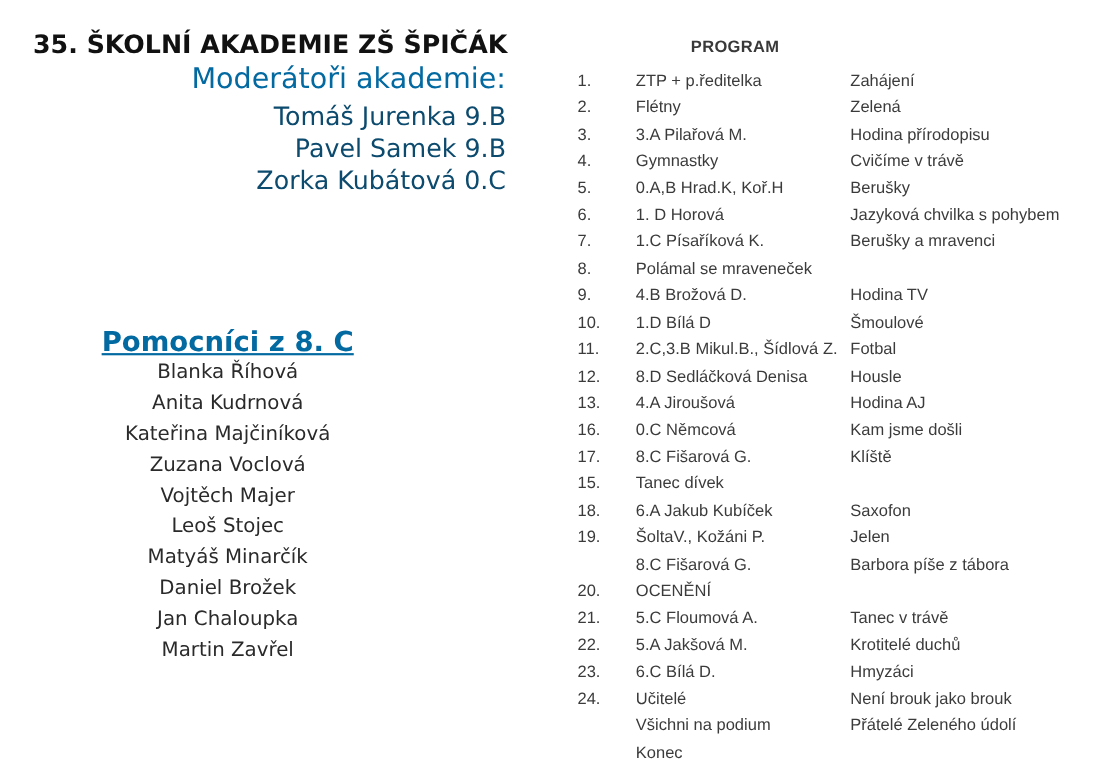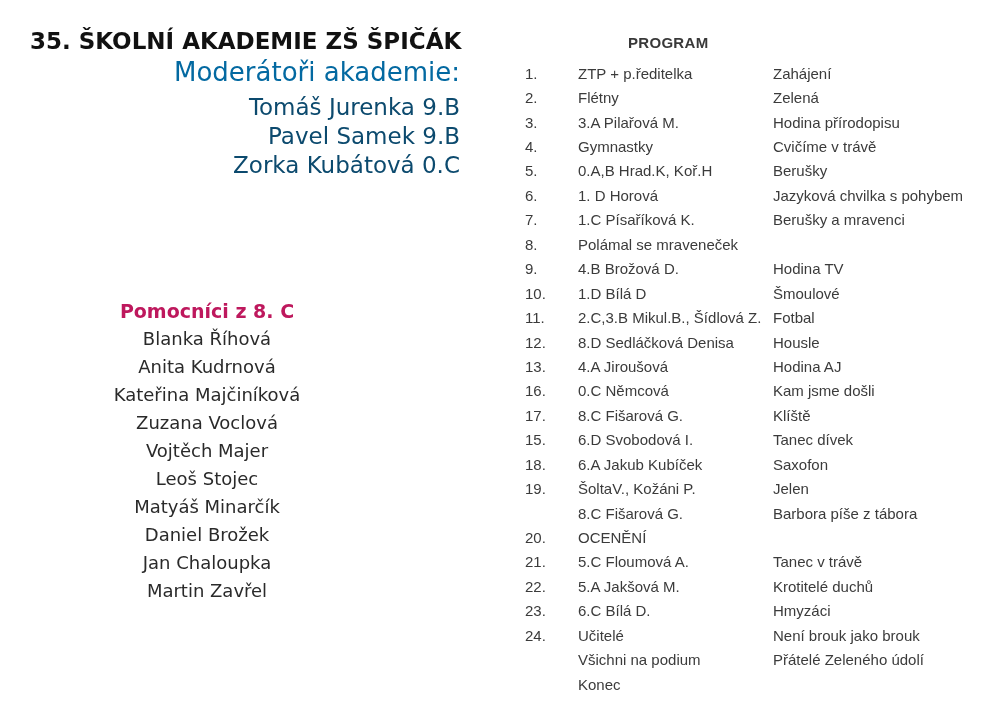--- a/index.html
+++ b/index.html
@@ -46,24 +46,25 @@
 
   .left-bottom {
     position: absolute;
     left: 37px;
     top: 297px;
     width: 340px;
     text-align: center;
     color: #222222;
   }
   .helpers-heading {
-    font-size: 19px;
+    font-size: 25px;
     font-weight: bold;
     line-height: 28px;
-    color: #be185d;
+    color: #0369a1;
+    text-decoration: underline;
   }
   .helper-name {
     font-size: 18px;
     line-height: 28px;
     color: #2a2a2a;
   }
 
   
   .program-heading {
     position: absolute;
@@ -196,21 +197,20 @@
         <span class="p-performer">0.C Němcová</span>
         <span class="p-title">Kam jsme došli</span>
       </div>
       <div class="prow">
         <span class="p-num">17.</span>
         <span class="p-performer">8.C Fišarová G.</span>
         <span class="p-title">Klíště</span>
       </div>
       <div class="prow">
         <span class="p-num">15.</span>
-        <span class="p-performer">6.D Svobodová I.</span>
         <span class="p-title">Tanec dívek</span>
       </div>
       <div class="prow">
         <span class="p-num">18.</span>
         <span class="p-performer">6.A Jakub Kubíček</span>
         <span class="p-title">Saxofon</span>
       </div>
       <div class="prow">
         <span class="p-num">19.</span>
         <span class="p-performer">ŠoltaV., Kožáni P.</span>

